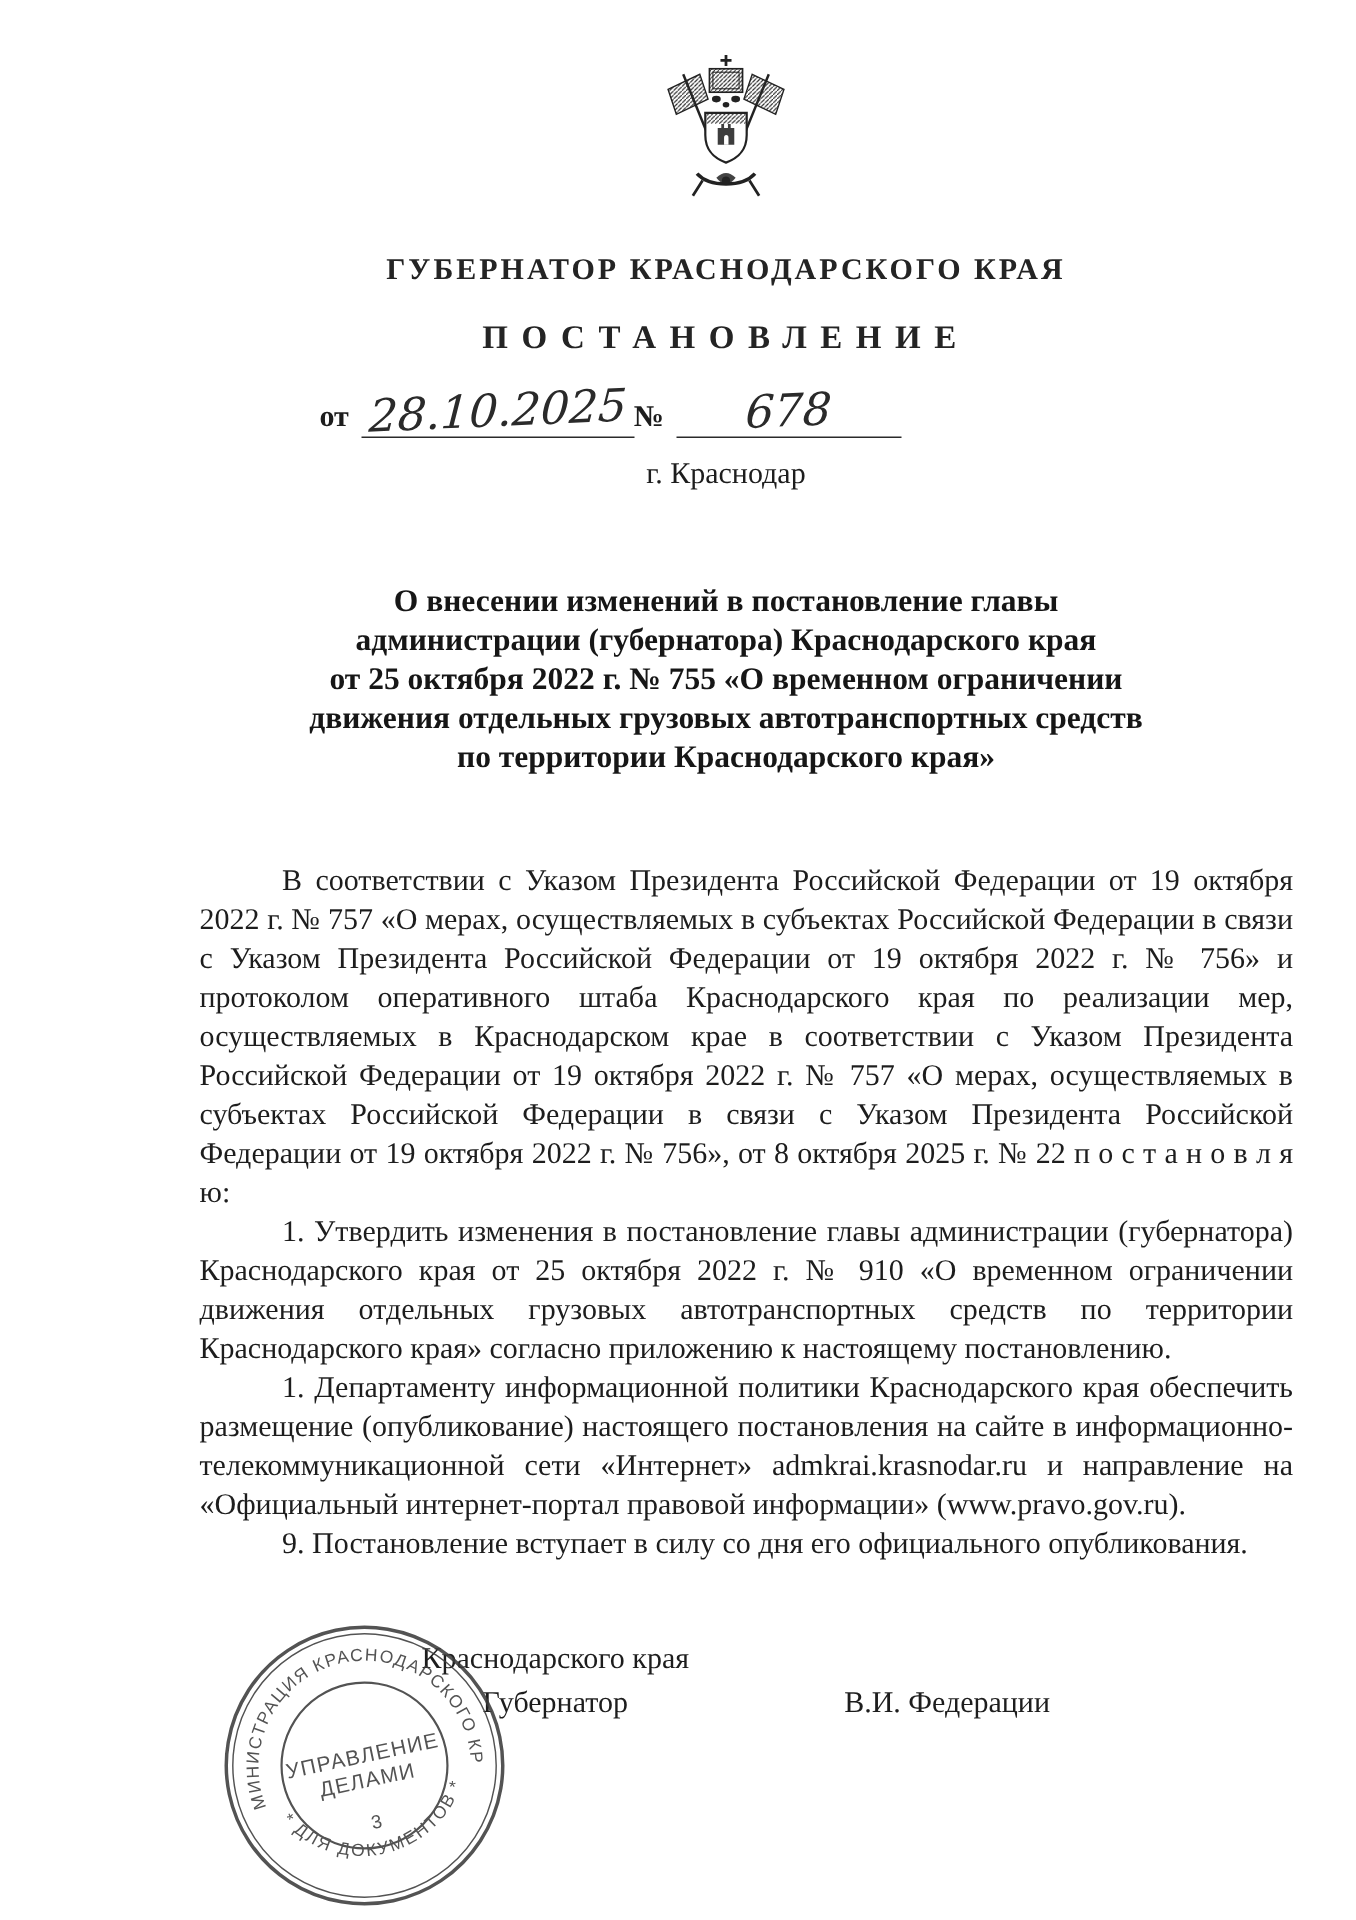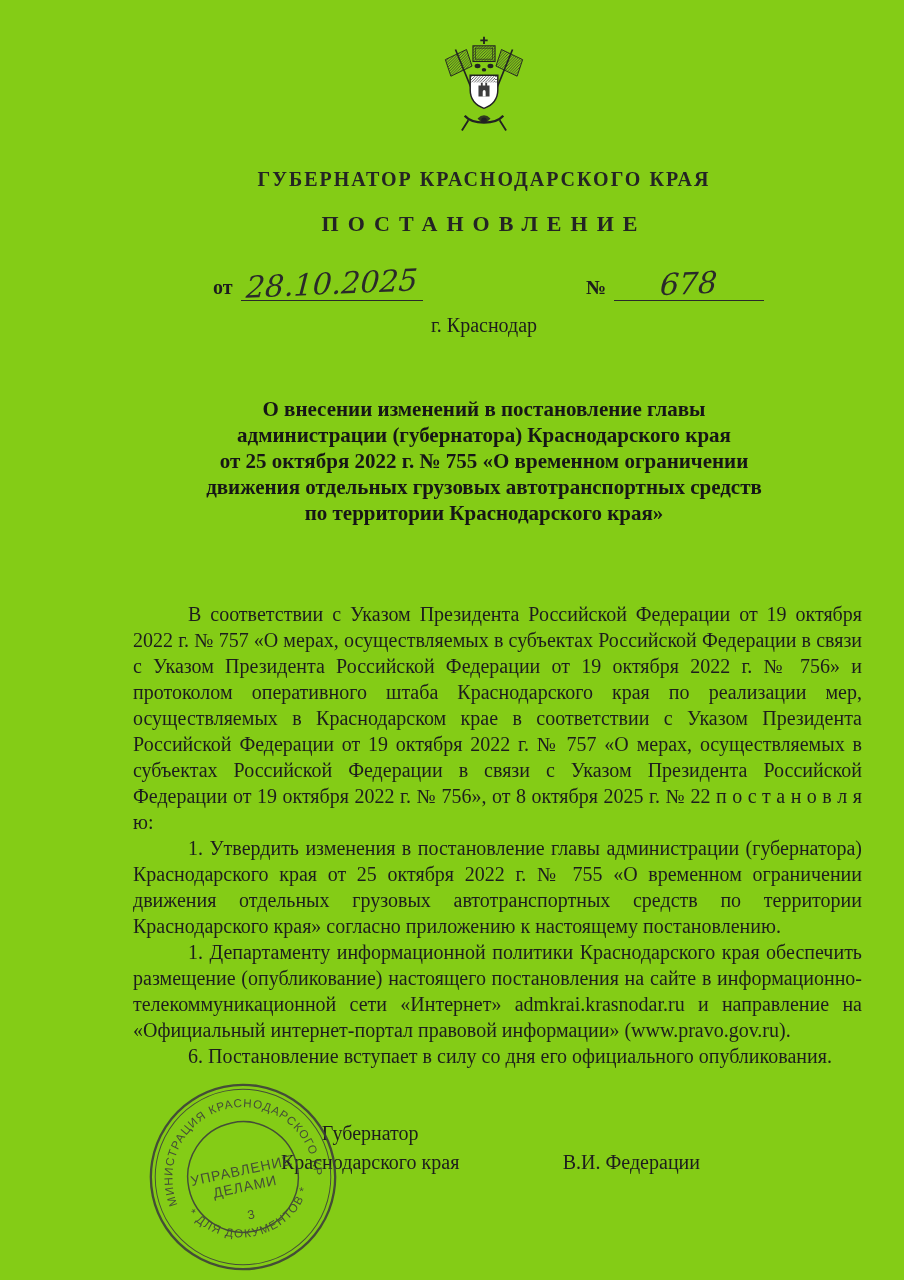--- a/index.html
+++ b/index.html
@@ -1,38 +1,38 @@
 <!DOCTYPE html>
 <html lang="ru"><head>
 <meta charset="utf-8">
 <style>
   html,body{margin:0;padding:0;background:#888;}
   .page{
     position:relative;
     width:904px;height:1280px;
     margin:0 auto;
-    background:#84cc16;
+    background:#ffffff;
     font-family:"Liberation Serif", serif;
     color:#1d1d1d;
     overflow:hidden;
   }
   .emblem-wrap{ text-align:center; padding-top:34px; transform:translateX(32px); }
   .authority{
     text-align:center; font-weight:bold; font-size:20px;
     letter-spacing:2px; margin-top:18px; transform:translateX(32px);
     color:#242424;
   }
   .doctype{
     text-align:center; font-weight:bold; font-size:22px;
     letter-spacing:9px; margin-top:20px; transform:translateX(32px);
     color:#242424;
   }
   .date-row{
-    display:flex; justify-content:space-between; align-items:flex-end;
-    margin:32px 140px 0 213px; font-size:20px;
+    display:flex; align-items:flex-end;
+    margin:22px 140px 0 213px; font-size:20px;
   }
   .field{ display:flex; align-items:flex-end; }
   .field-label{ font-weight:bold; padding-right:8px; padding-bottom:2px; }
   .slot{
     display:inline-block; border-bottom:1.6px solid #2a2a2a;
     text-align:center; line-height:1;
   }
   .slot-date{ width:182px; }
   .slot-num{ width:150px; }
   .hand{
@@ -41,21 +41,21 @@
     display:inline-block; transform:rotate(-2.5deg) skewX(-6deg);
     padding-bottom:1px;
   }
   .place{ text-align:center; font-size:20px; margin-top:13px; transform:translateX(32px); }
   .doc-title{
     text-align:center; font-weight:bold; font-size:21px; line-height:26px;
     margin-top:59px; white-space:pre-line; transform:translateX(32px);
     color:#161616;
   }
   .body-text{
-    margin:75px 42px 0 133px;
+    margin:57px 42px 0 133px;
     font-size:20px; line-height:26px; text-align:justify;
   }
   .body-text p{ margin:0; text-indent:55px; }
   .sig-row{
     display:flex; justify-content:space-between; align-items:flex-end;
     margin:50px 204px 0 281px;
     font-size:20px; line-height:29px;
   }
   .sig-left{ text-align:center; }
   .stamp{
@@ -124,29 +124,29 @@
   <div class="place">г. Краснодар</div>
 
   <div class="doc-title">О внесении изменений в постановление главы
 администрации (губернатора) Краснодарского края
 от 25 октября 2022 г. № 755 «О временном ограничении
 движения отдельных грузовых автотранспортных средств
 по территории Краснодарского края»</div>
 
   <div class="body-text">
     <p>В соответствии с Указом Президента Российской Федерации от 19 октября 2022 г. № 757 «О мерах, осуществляемых в субъектах Российской Федерации в связи с Указом Президента Российской Федерации от 19 октября 2022 г. № 756» и протоколом оперативного штаба Краснодарского края по реализации мер, осуществляемых в Краснодарском крае в соответствии с Указом Президента Российской Федерации от 19 октября 2022 г. № 757 «О мерах, осуществляемых в субъектах Российской Федерации в связи с Указом Президента Российской Федерации от 19 октября 2022 г. № 756», от 8 октября 2025 г. № 22 п о с т а н о в л я ю:</p>
-    <p>1. Утвердить изменения в постановление главы администрации (губернатора) Краснодарского края от 25 октября 2022 г. № 755 «О временном ограничении движения отдельных грузовых автотранспортных средств по территории Краснодарского края» согласно приложению к настоящему постановлению.</p>
+    <p>1. Утвердить изменения в постановление главы администрации (губернатора) Краснодарского края от 25 октября 2022 г. № 910 «О временном ограничении движения отдельных грузовых автотранспортных средств по территории Краснодарского края» согласно приложению к настоящему постановлению.</p>
     <p>1. Департаменту информационной политики Краснодарского края обеспечить размещение (опубликование) настоящего постановления на сайте в информационно-телекоммуникационной сети «Интернет» admkrai.krasnodar.ru и направление на «Официальный интернет-портал правовой информации» (www.pravo.gov.ru).</p>
-    <p>6. Постановление вступает в силу со дня его официального опубликования.</p>
+    <p>9. Постановление вступает в силу со дня его официального опубликования.</p>
   </div>
 
   <div class="sig-row">
     <div class="sig-left">
+      <div>Краснодарского края</div>
       <div>Губернатор</div>
-      <div>Краснодарского края</div>
     </div>
     <div>В.И. Федерации</div>
   </div>
 
   <svg class="stamp" viewBox="0 0 200 200">
     <defs>
       <path id="arcTop" d="M 28,113 A 73,73 0 1 1 172,113"></path>
       <path id="arcBottom" d="M 33,118 A 73,73 0 0 0 167,118"></path>
     </defs>
     <circle class="ring" cx="100" cy="100" r="95" stroke-width="2.4"></circle>

